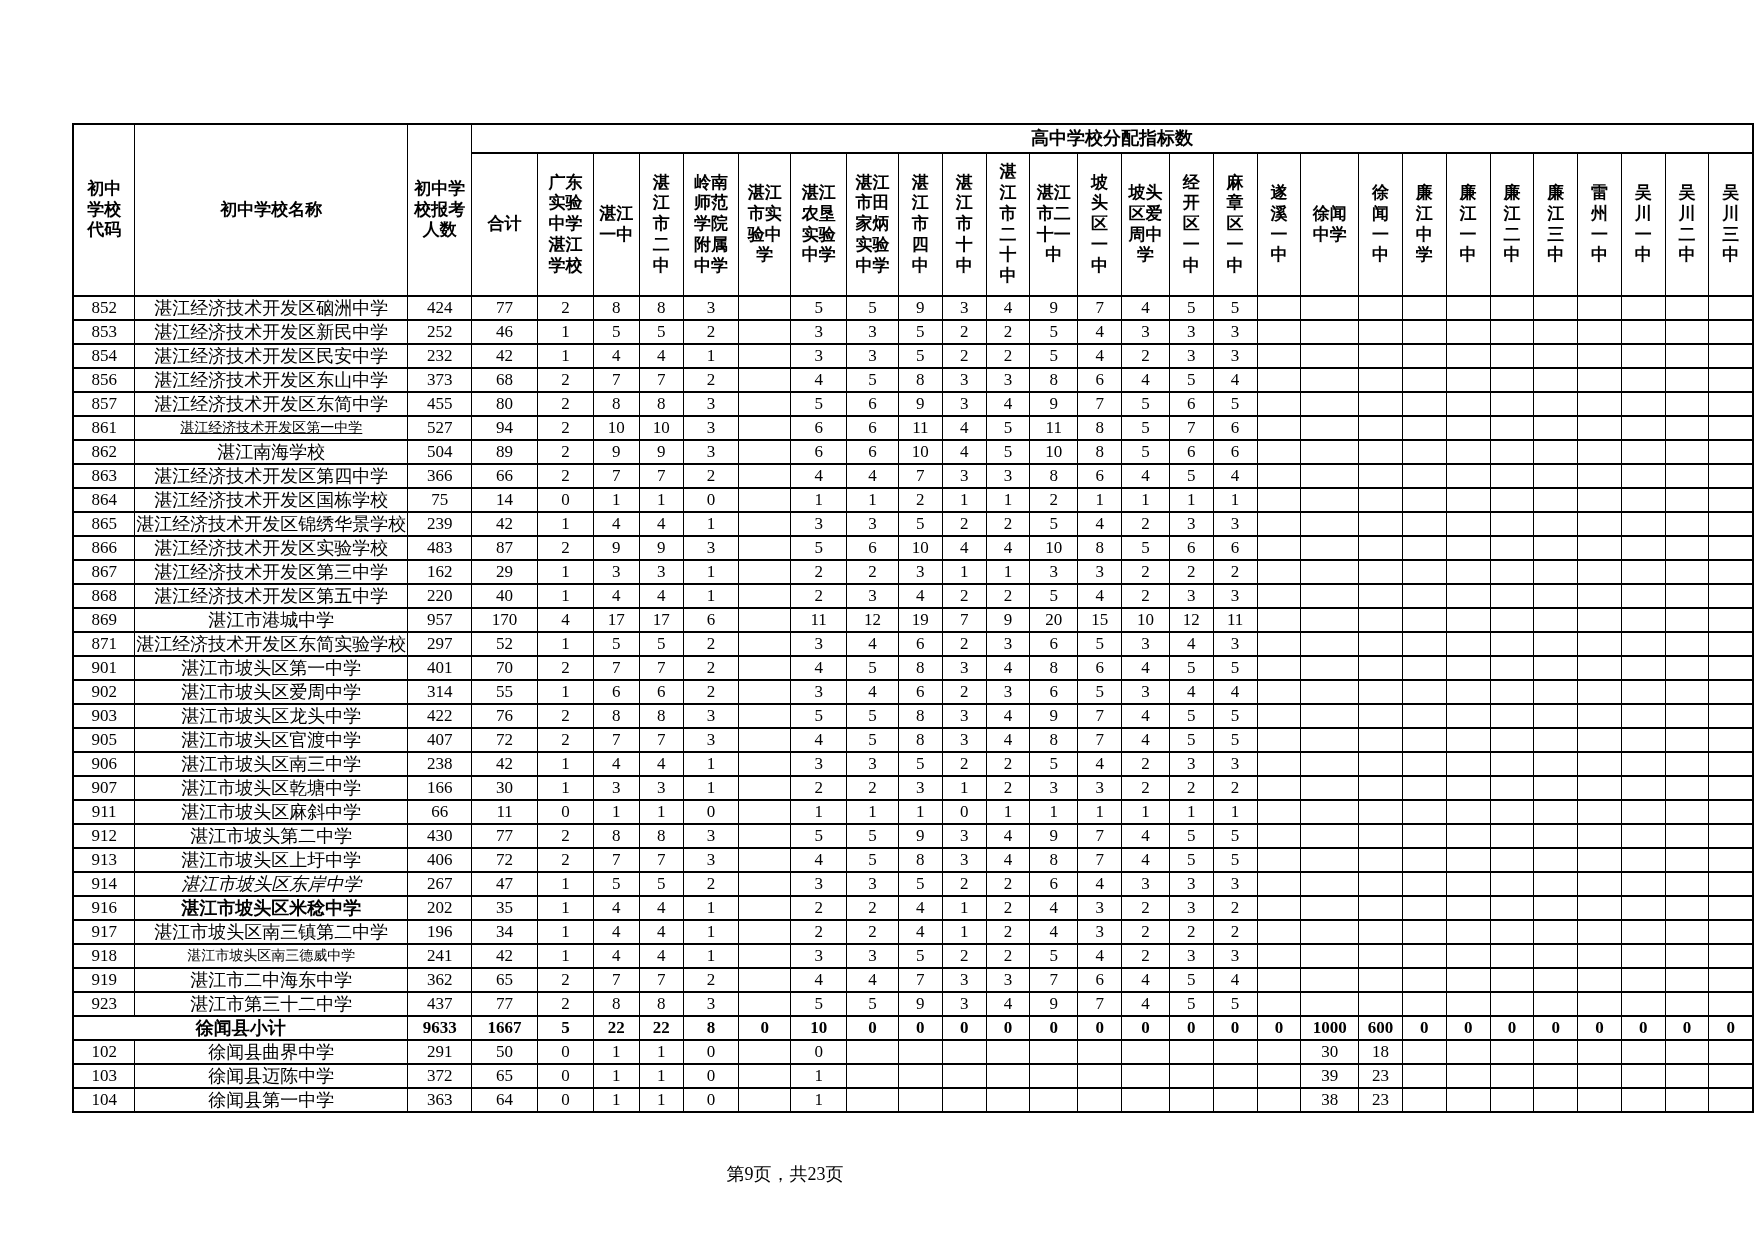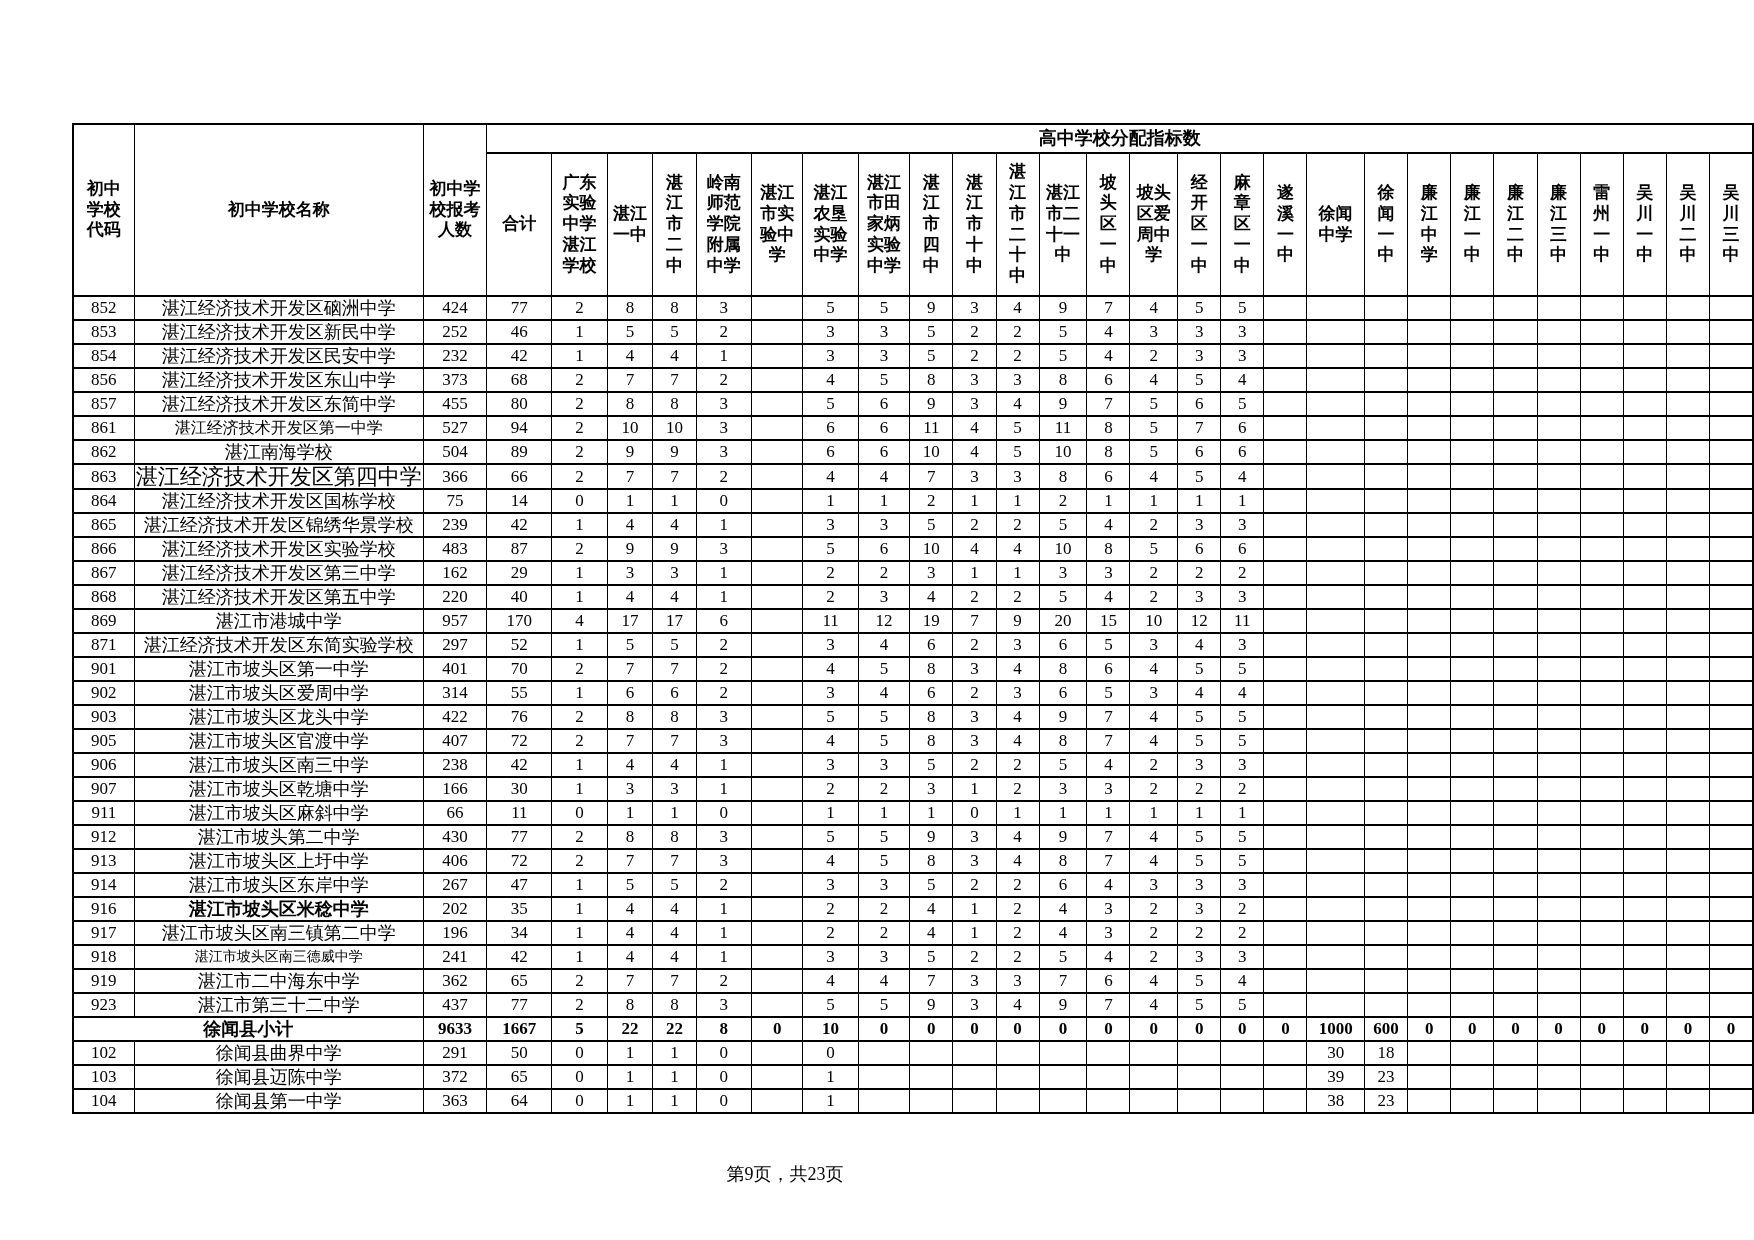--- a/index.html
+++ b/index.html
@@ -265,21 +265,21 @@
           <td></td>
           <td></td>
           <td></td>
           <td></td>
           <td></td>
           <td></td>
           <td></td>
         </tr>
         <tr class="">
           <td>861</td>
-          <td class="name-cell fit" style="font-size: 16px;">湛江经济技术开发区第一中学</td>
+          <td class="name-cell fit" style="font-size: 14px; text-decoration: underline;">湛江经济技术开发区第一中学</td>
           <td>527</td>
           <td>94</td>
           <td>2</td>
           <td>10</td>
           <td>10</td>
           <td>3</td>
           <td></td>
           <td>6</td>
           <td>6</td>
           <td>11</td>
@@ -329,21 +329,21 @@
           <td></td>
           <td></td>
           <td></td>
           <td></td>
           <td></td>
           <td></td>
           <td></td>
         </tr>
         <tr class="">
           <td>863</td>
-          <td class="name-cell fit" style="font-size: 22px;">湛江经济技术开发区第四中学</td>
+          <td class="name-cell fit" style="font-size: 18px;">湛江经济技术开发区第四中学</td>
           <td>366</td>
           <td>66</td>
           <td>2</td>
           <td>7</td>
           <td>7</td>
           <td>2</td>
           <td></td>
           <td>4</td>
           <td>4</td>
           <td>7</td>
@@ -873,21 +873,21 @@
           <td></td>
           <td></td>
           <td></td>
           <td></td>
           <td></td>
           <td></td>
           <td></td>
         </tr>
         <tr class="">
           <td>914</td>
-          <td class="name-cell fit" style="font-size: 18px;">湛江市坡头区东岸中学</td>
+          <td class="name-cell fit" style="font-size: 18px; font-style: italic;">湛江市坡头区东岸中学</td>
           <td>267</td>
           <td>47</td>
           <td>1</td>
           <td>5</td>
           <td>5</td>
           <td>2</td>
           <td></td>
           <td>3</td>
           <td>3</td>
           <td>5</td>

